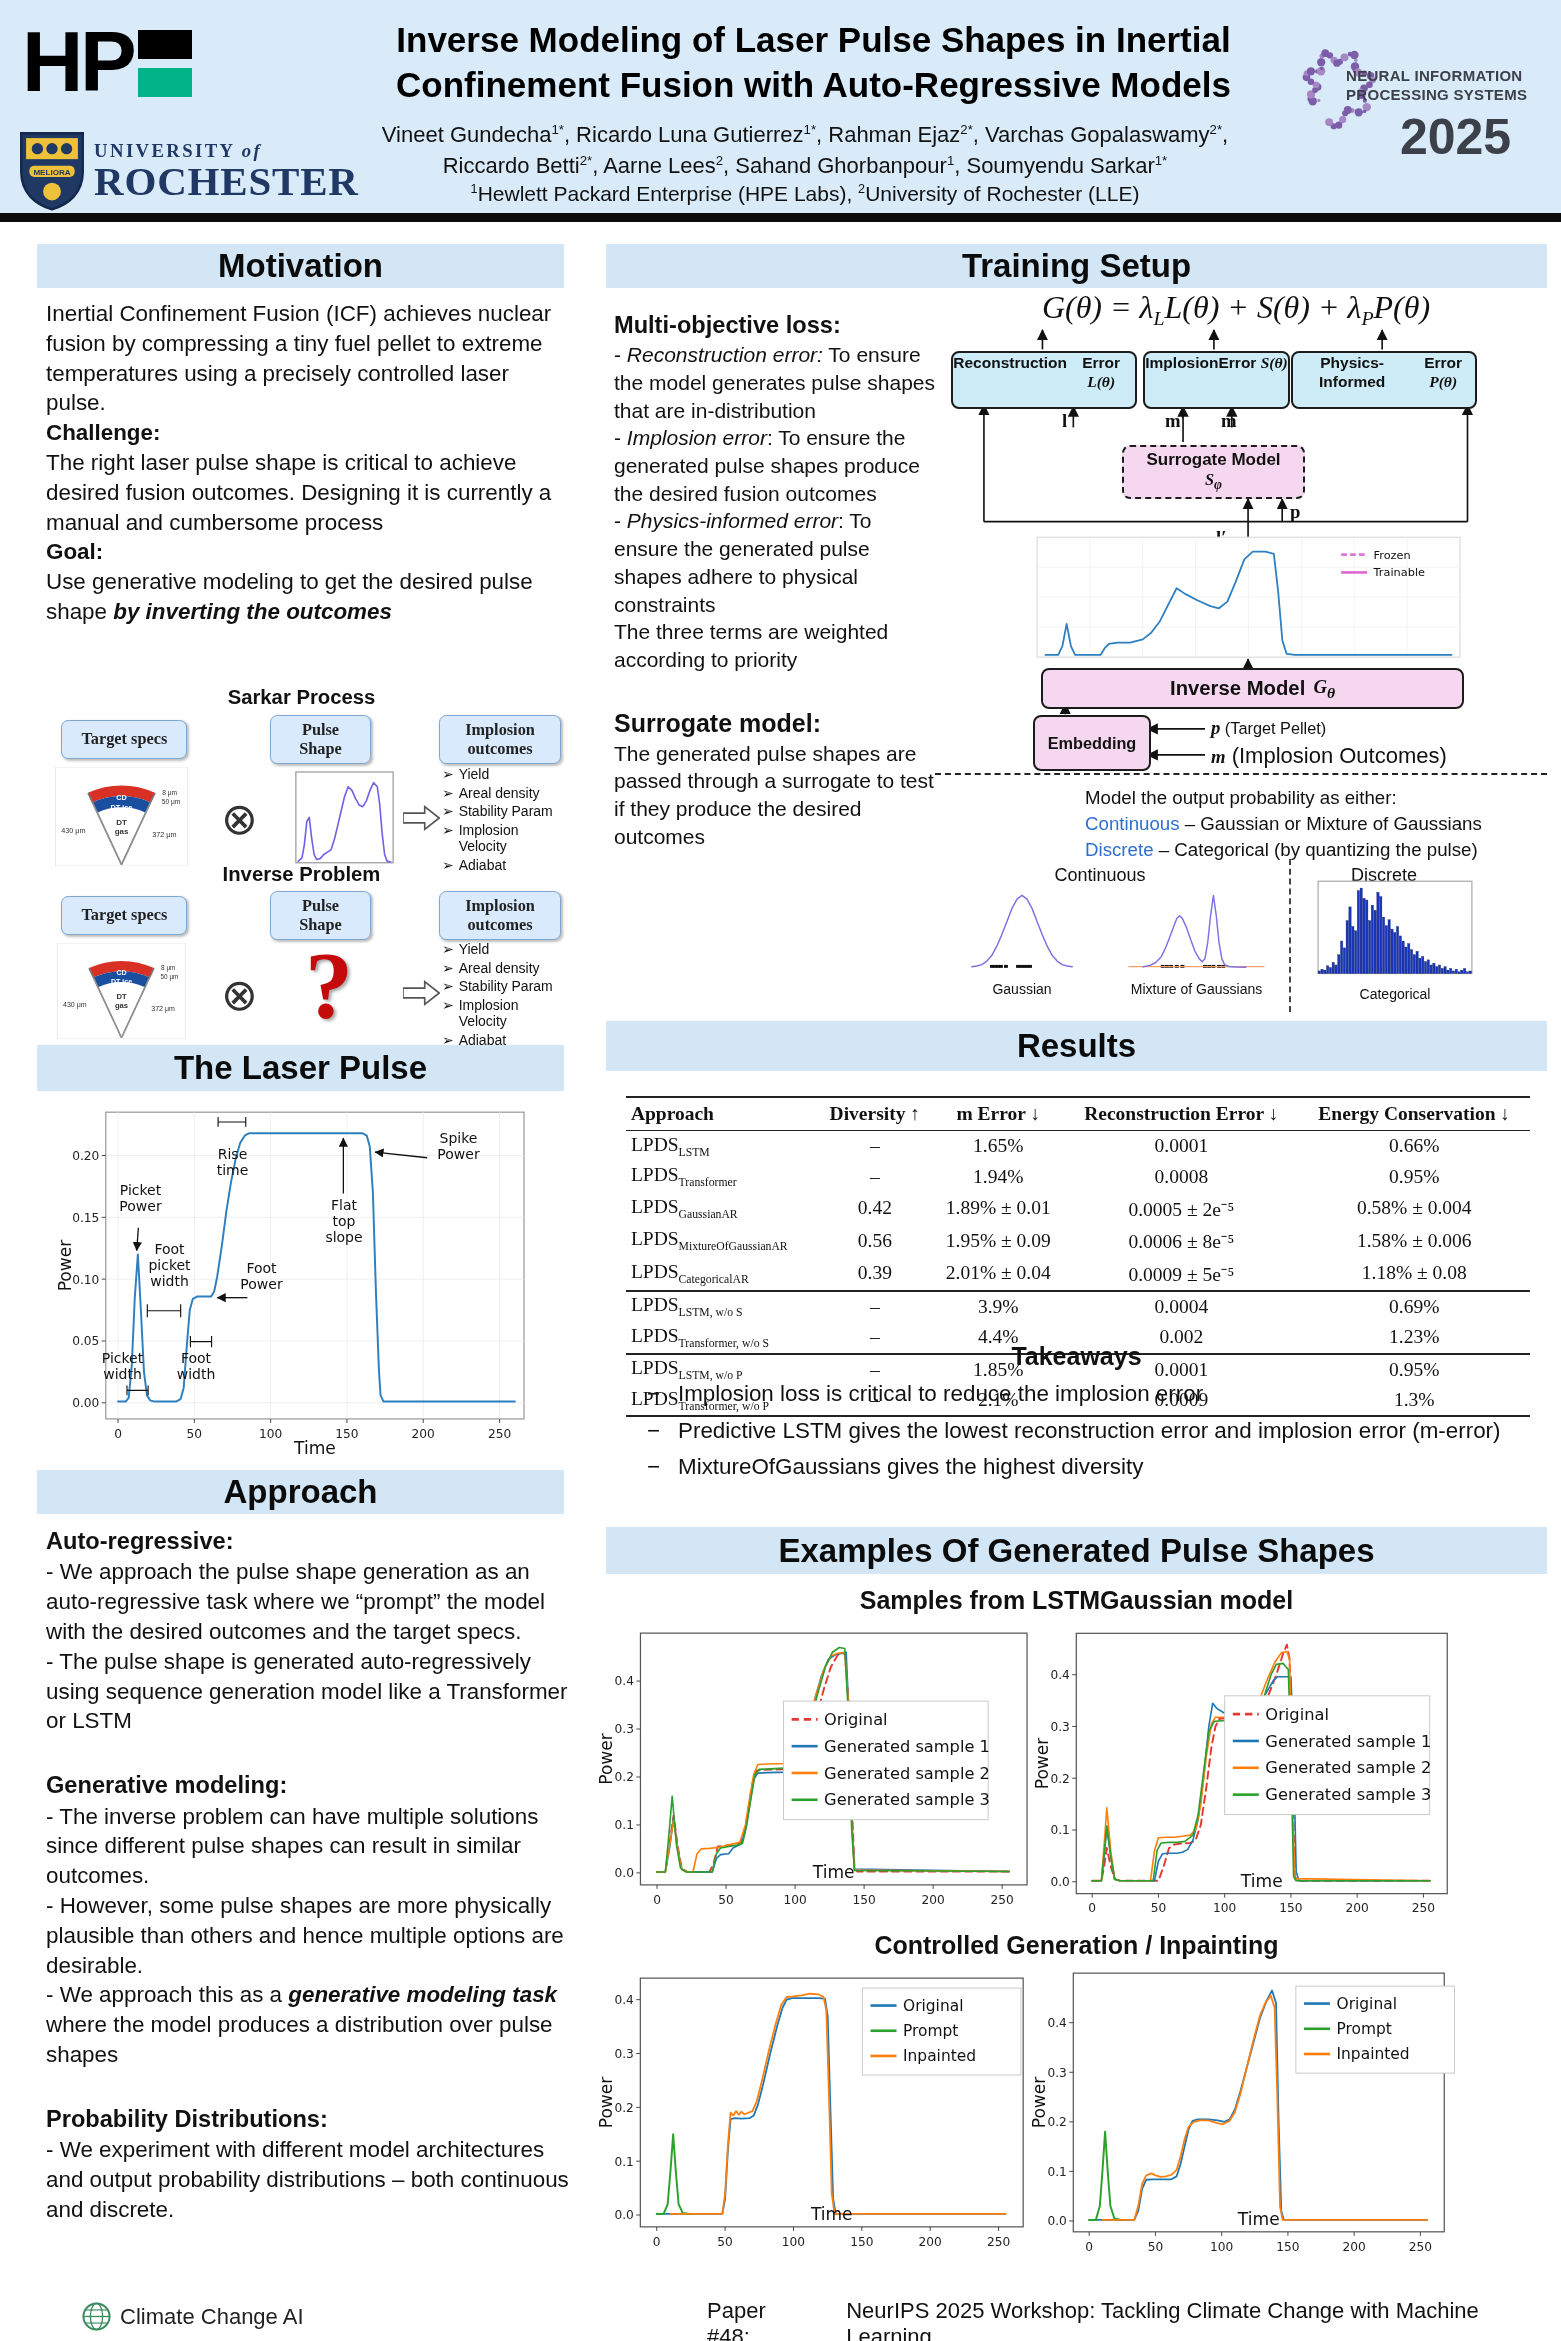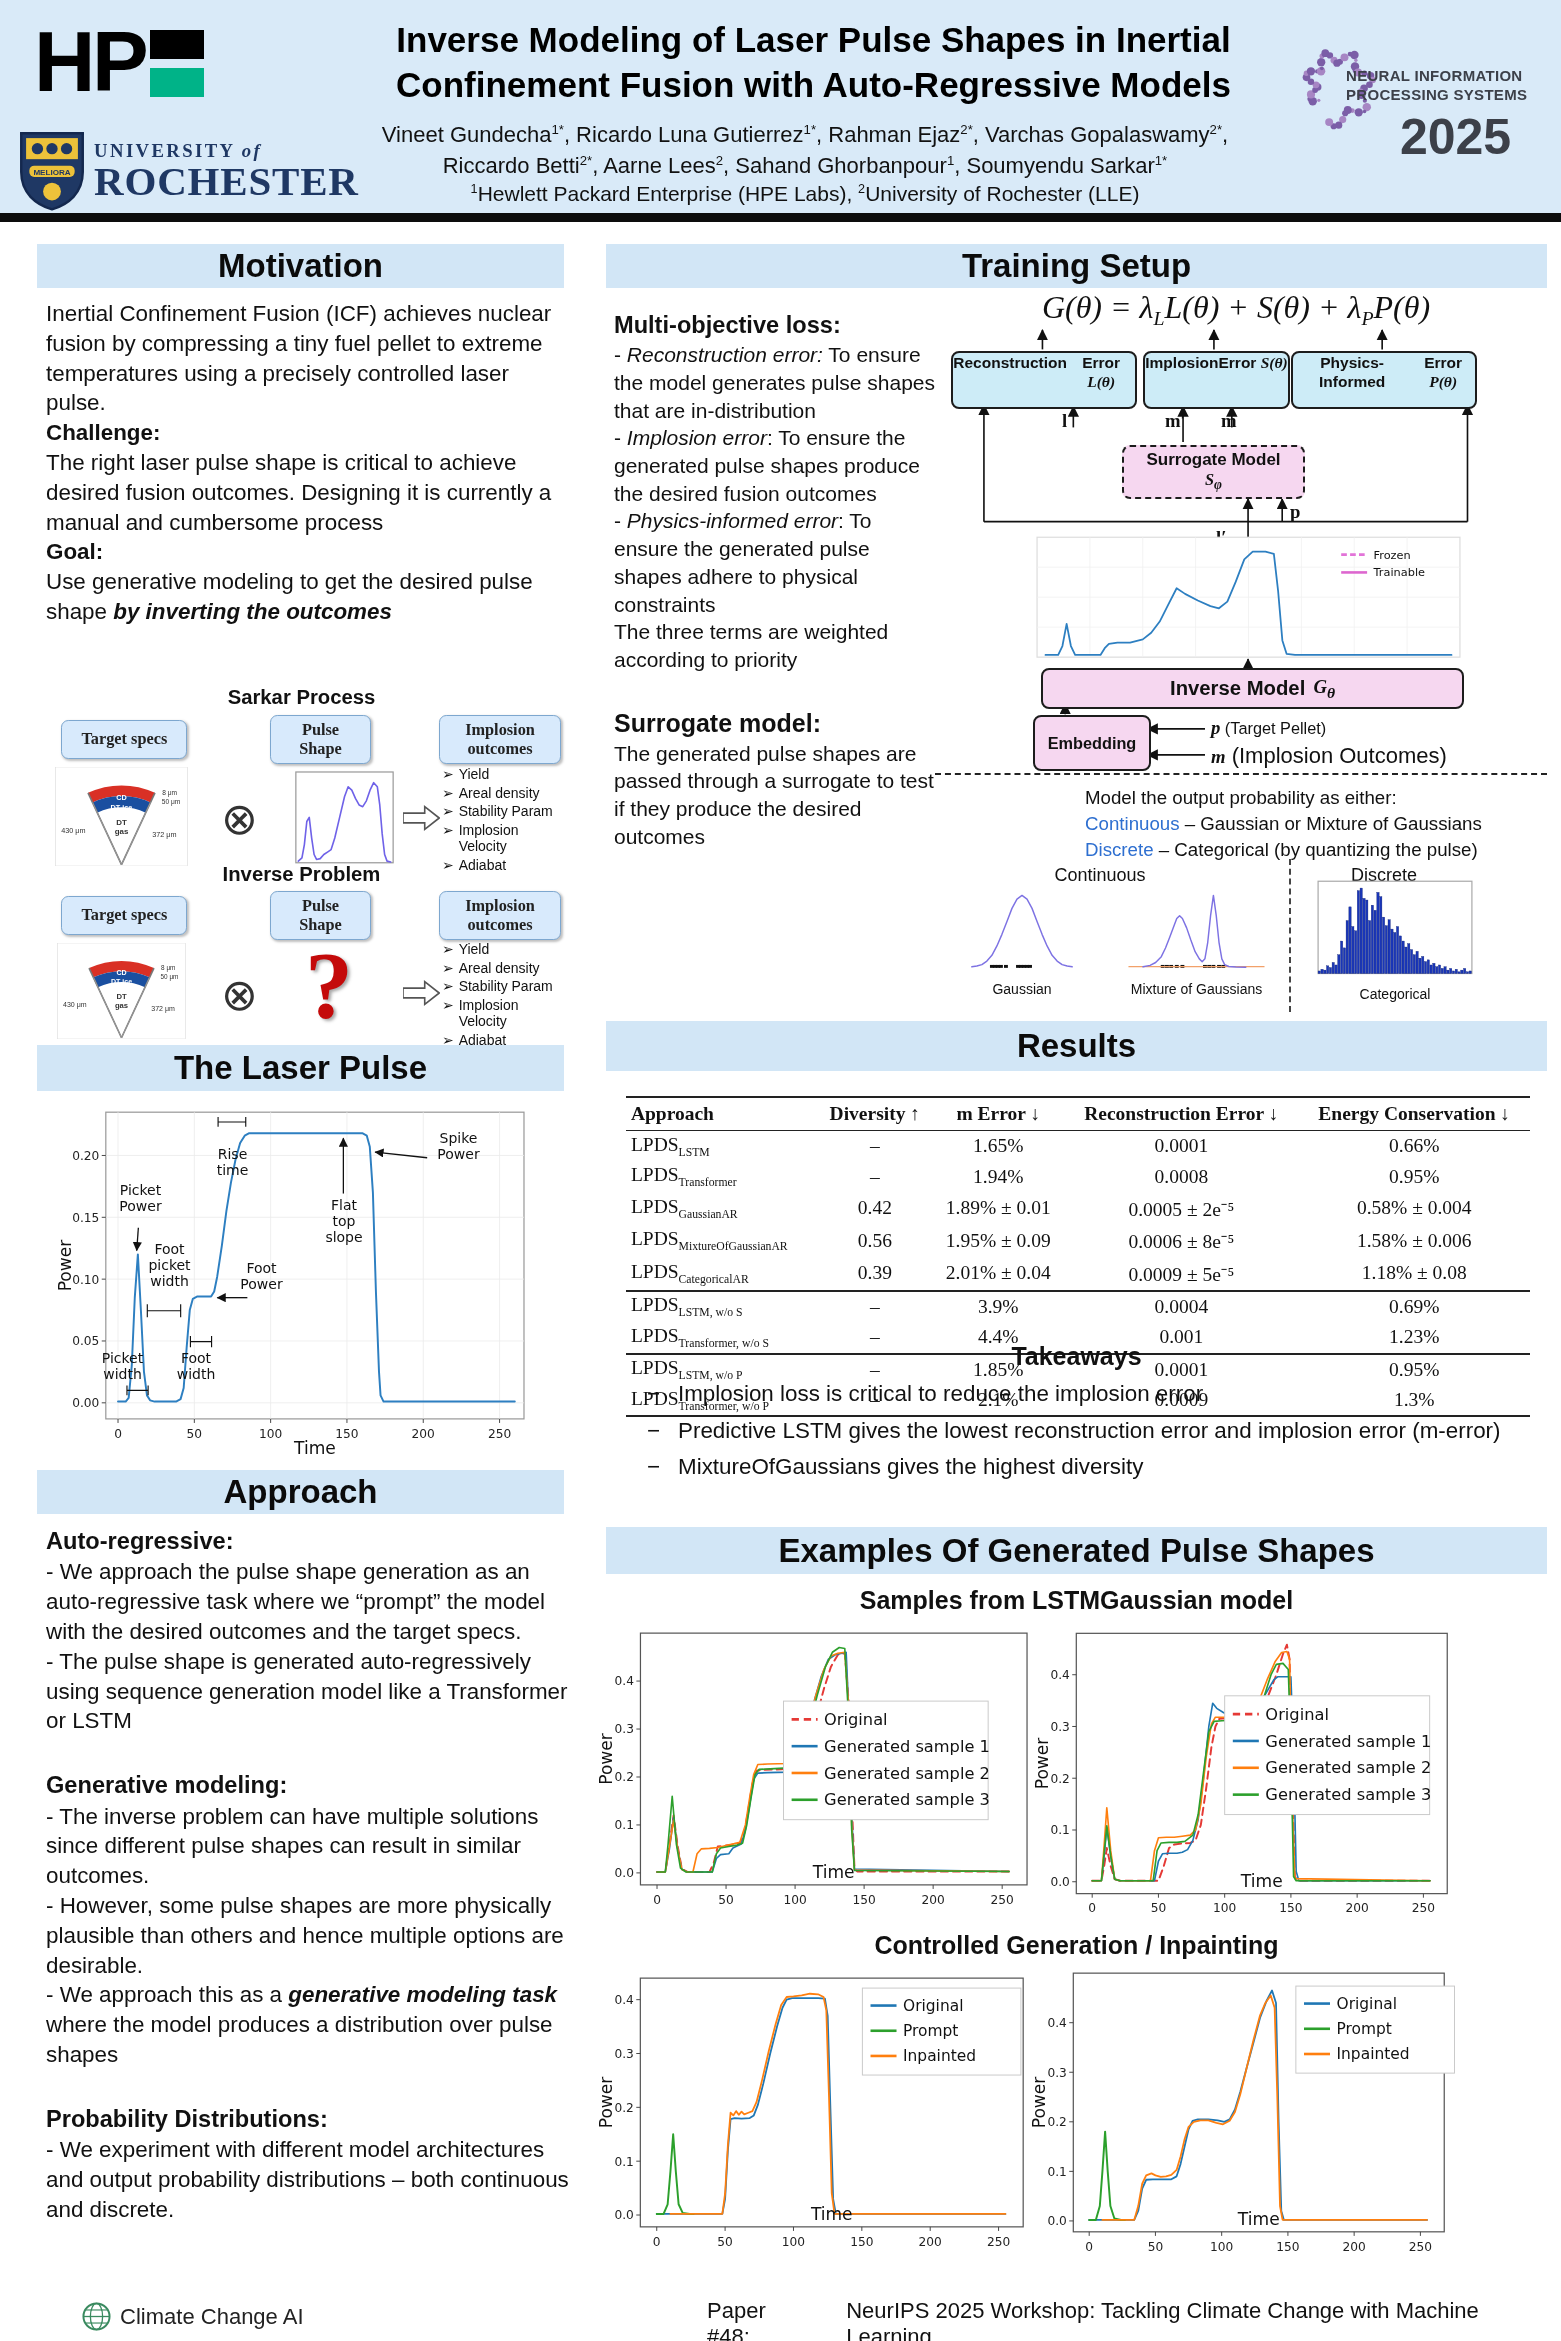--- a/index.html
+++ b/index.html
@@ -8,21 +8,21 @@
   .abs{position:absolute;}
   .header{left:0;top:0;width:1561px;height:213px;background:#d9eaf8;}
   .hr-bar{left:0;top:213px;width:1561px;height:9px;background:#0d0d0d;}
   .title{left:350px;top:18px;width:927px;text-align:center;font-size:35px;font-weight:800;line-height:1.28;color:#000;}
   .authors{left:325px;top:122px;width:960px;text-align:center;font-size:22px;color:#111;}
   .authors sup{font-size:60%;}
   .authors2{top:153px;}
   .affil{left:325px;top:182px;width:960px;text-align:center;font-size:21px;}
   .affil sup{font-size:60%;}
   
-  .hpe{left:34px;top:23px;display:flex;align-items:flex-start;gap:4.9px;}
+  .hpe{left:22px;top:23px;display:flex;align-items:flex-start;gap:4.9px;}
   .hpe .hp{font-size:85px;font-weight:900;letter-spacing:-3.3px;line-height:0.92;color:#000;font-family:"Liberation Sans",sans-serif;}
   .hpe .ebars{display:flex;flex-direction:column;gap:9.8px;margin-top:6.5px;}
   .hpe .ebars span{display:block;width:54px;height:29px;}
   .hpe .b1{background:#000;}
   .hpe .b2{background:#00b388;}
   
   .roch{left:18px;top:130px;display:flex;gap:8.1px;align-items:center;}
   .roch-texts{color:#1f3864;font-family:"Liberation Serif",serif;}
   .roch-l1{font-size:18.7px;font-weight:bold;letter-spacing:2.4px;}
   .roch-l2{font-size:41px;font-weight:bold;letter-spacing:0.8px;line-height:0.95;}
@@ -619,21 +619,21 @@
             <td class="ap"><span>LPDS</span><sub>LSTM, w/o S</sub></td>
             <td>–</td>
             <td>3.9%</td>
             <td>0.0004</td>
             <td>0.69%</td>
           </tr>
           <tr>
             <td class="ap"><span>LPDS</span><sub>Transformer, w/o S</sub></td>
             <td>–</td>
             <td>4.4%</td>
-            <td>0.001</td>
+            <td>0.002</td>
             <td>1.23%</td>
           </tr>
           <tr class="sep">
             <td class="ap"><span>LPDS</span><sub>LSTM, w/o P</sub></td>
             <td>–</td>
             <td>1.85%</td>
             <td>0.0001</td>
             <td>0.95%</td>
           </tr>
           <tr>

